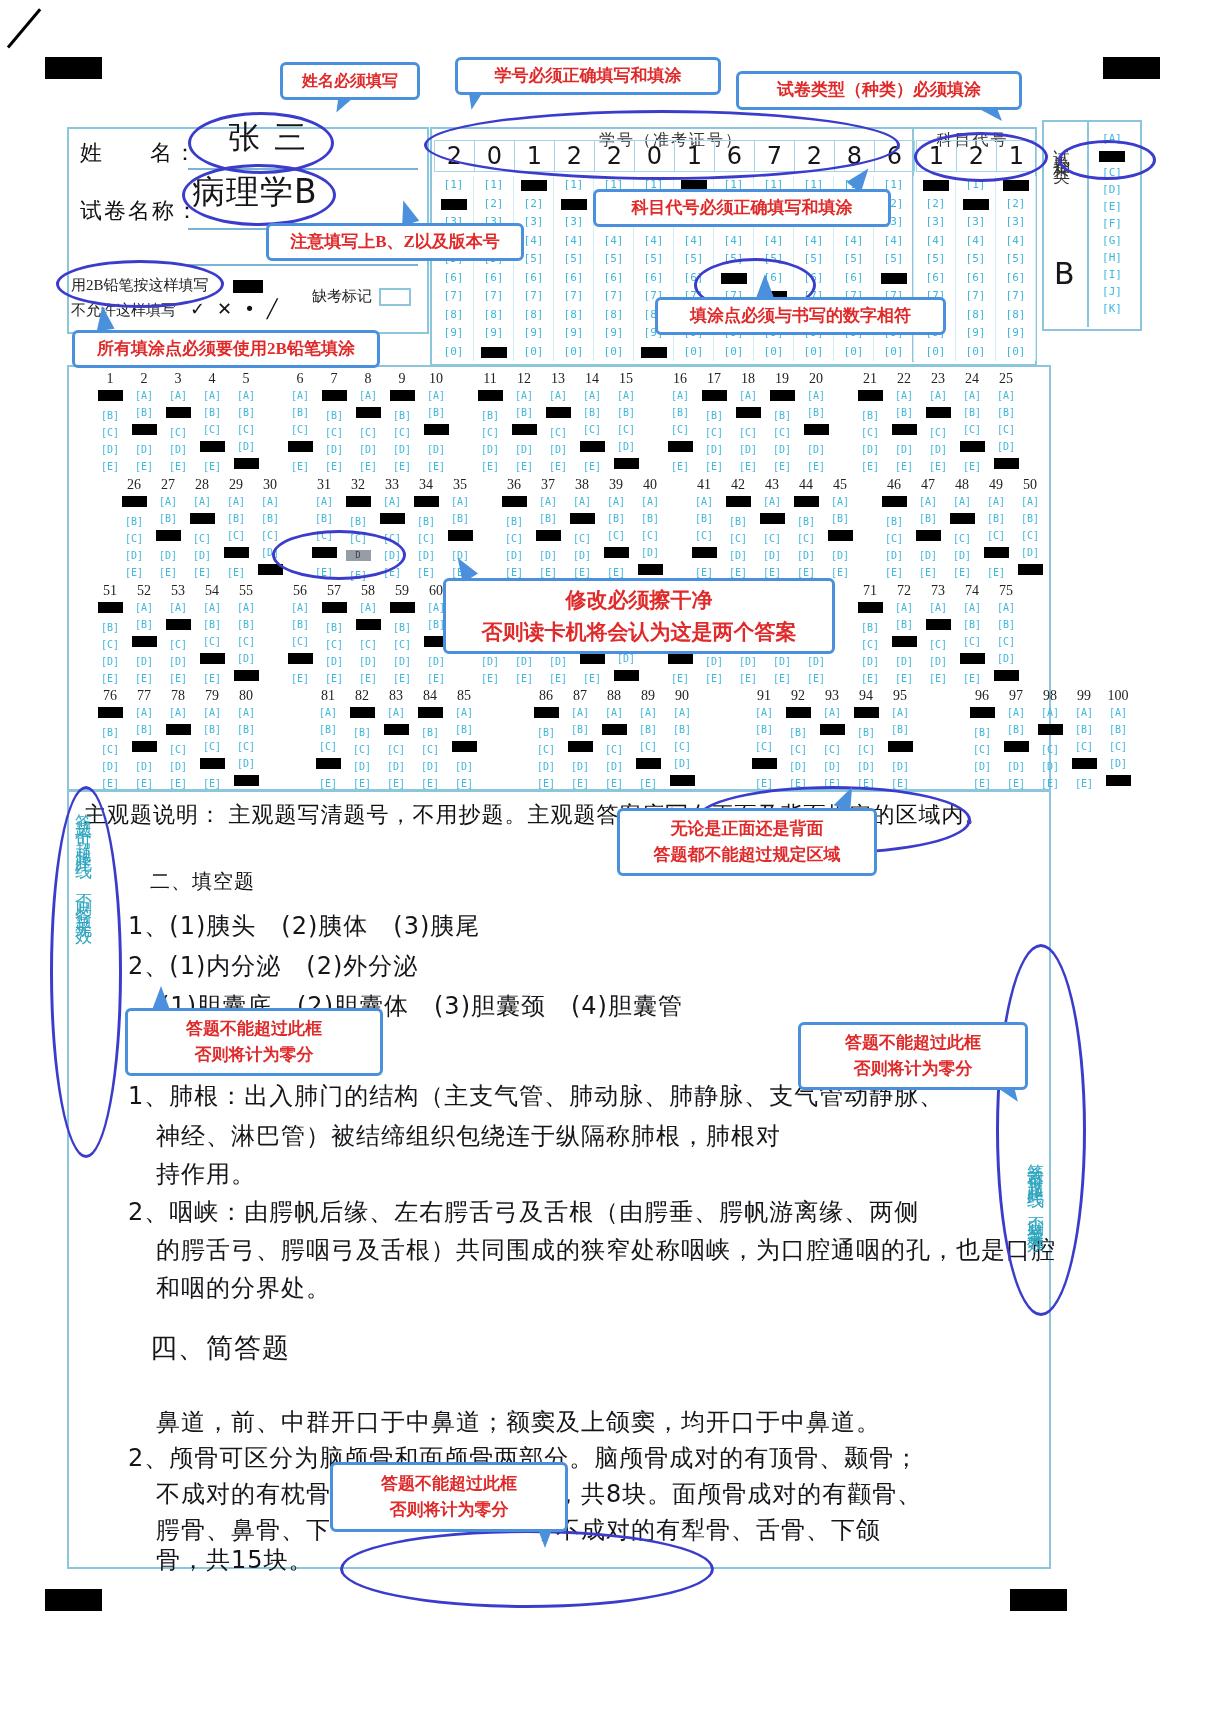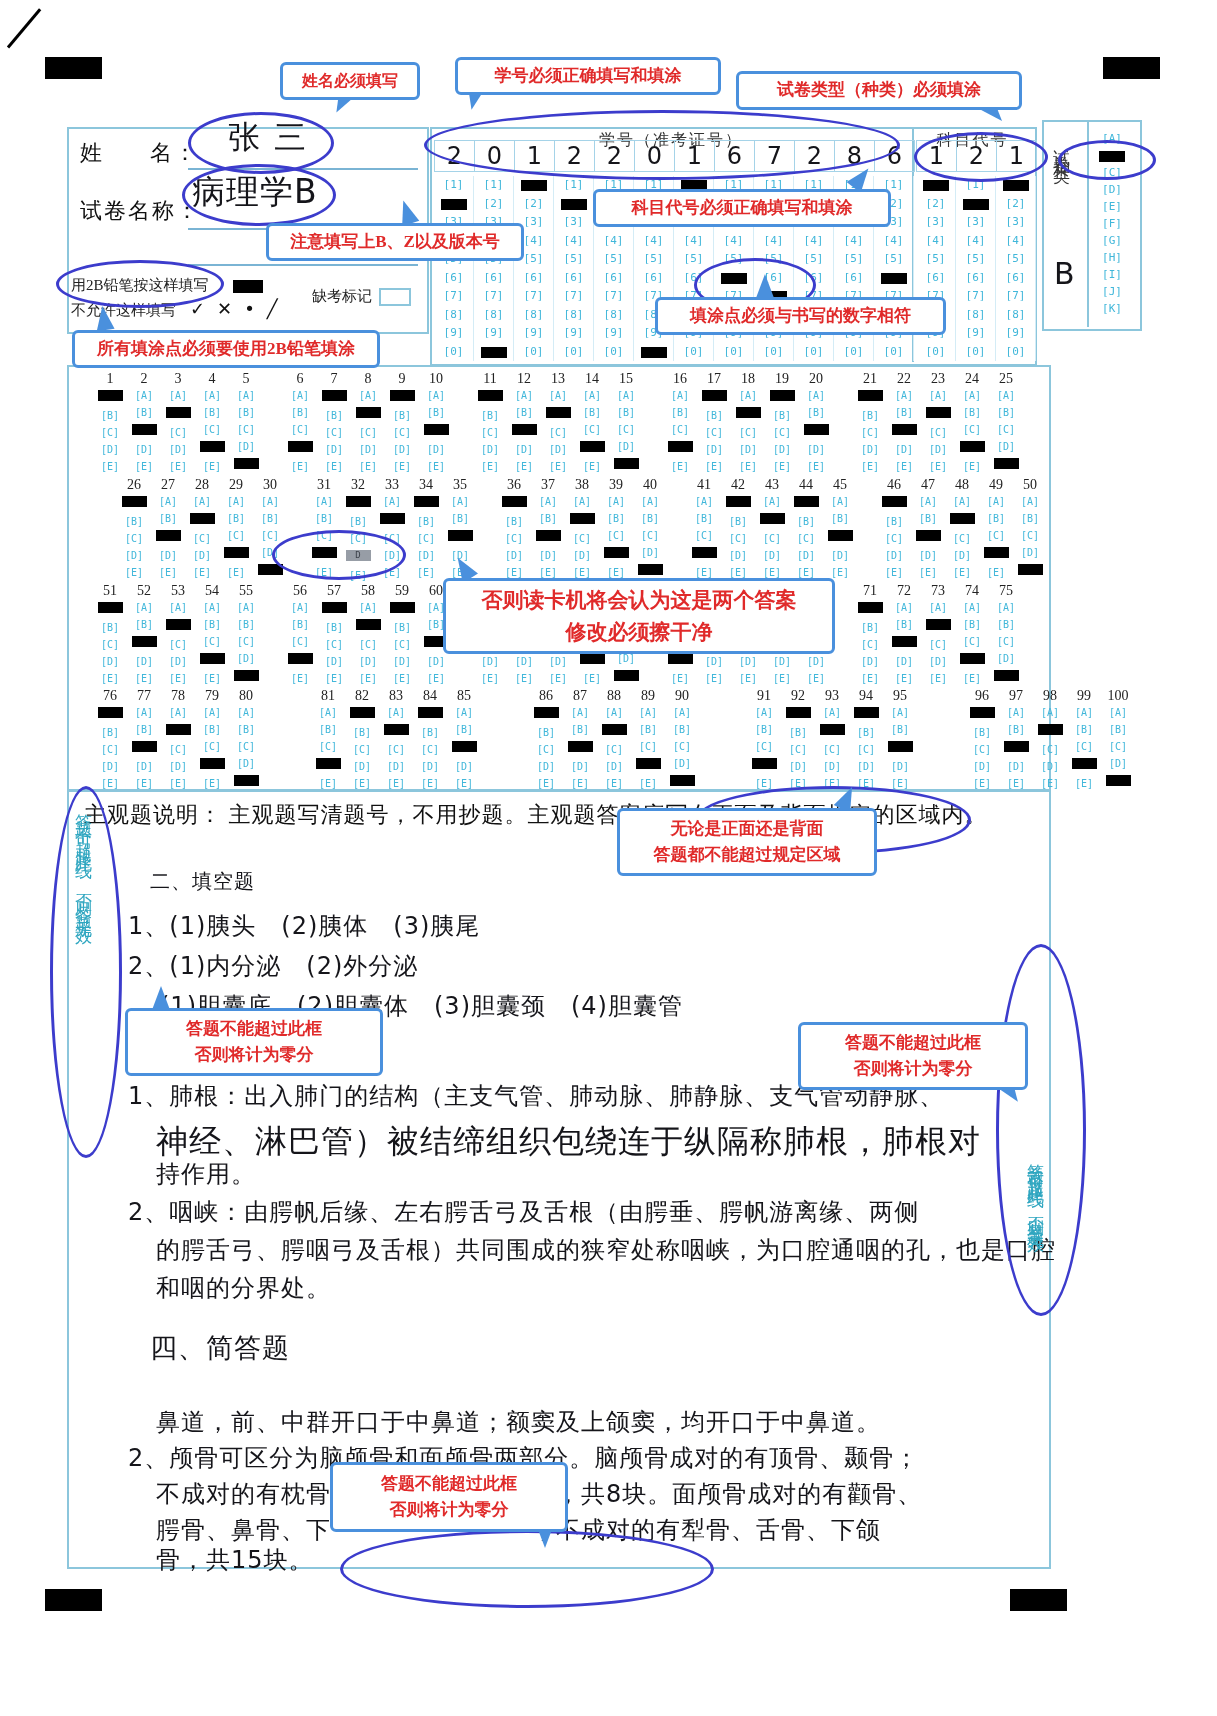--- a/index.html
+++ b/index.html
@@ -1427,22 +1427,22 @@
   <div class="vtext" style="left:1024px; top:1150px; height:310px; letter-spacing:4px;">答题不可超越此线，否则答题无效</div>
 
   <div class="callout c1" style="left:280px; top:62px; width:134px; height:32px; font-size:16px;"><span>姓名必须填写</span></div>
   <div class="callout c1" style="left:455px; top:57px; width:260px; height:32px;"><span>学号必须正确填写和填涂</span></div>
   <div class="callout c1" style="left:736px; top:71px; width:280px; height:33px;"><span>试卷类型（种类）必须填涂</span></div>
   <div class="callout c1" style="left:266px; top:223px; width:252px; height:32px;"><span>注意填写上B、Z以及版本号</span></div>
   <div class="callout c1" style="left:655px; top:297px; width:285px; height:32px;"><span>填涂点必须与书写的数字相符</span></div>
   <div class="callout c1" style="left:593px; top:189px; width:292px; height:32px;"><span>科目代号必须正确填写和填涂</span></div>
   <div class="callout c1" style="left:72px; top:330px; width:302px; height:32px;"><span>所有填涂点必须要使用2B铅笔填涂</span></div>
   <div class="callout c2" style="left:443px; top:578px; width:386px; height:70px; font-size:21px; line-height:32px;">
+    <span>修改必须擦干净</span>
     <span>否则读卡机将会认为这是两个答案</span>
-    <span>修改必须擦干净</span>
   </div>
   <div class="callout c2" style="left:617px; top:808px; width:254px; height:62px;">
     <span>无论是正面还是背面</span>
     <span>答题都不能超过规定区域</span>
   </div>
   <div class="callout c2" style="left:125px; top:1008px; width:252px; height:62px;">
     <span>答题不能超过此框</span>
     <span>否则将计为零分</span>
   </div>
   <div class="callout c2" style="left:798px; top:1022px; width:224px; height:62px;">
@@ -1478,21 +1478,21 @@
   <div class="ellipse" style="left:695px; top:786px; width:270px; height:62px;"></div>
   <div class="ellipse" style="left:50px; top:786px; width:66px; height:366px;"></div>
   <div class="ellipse" style="left:996px; top:944px; width:84px; height:366px;"></div>
   <div class="ellipse" style="left:340px; top:1530px; width:368px; height:72px;"></div>
 
 <div class="hw" style="left: 150px; top: 868px; font-size: 20px;">二、填空题</div>
     <div class="hw" style="left: 128px; top: 910px; font-size: 24px;">1、(1)胰头　(2)胰体　(3)胰尾</div>
     <div class="hw" style="left: 128px; top: 950px; font-size: 24px;">2、(1)内分泌　(2)外分泌</div>
     <div class="hw" style="left: 160px; top: 990px; font-size: 24px;">(1)胆囊底　(2)胆囊体　(3)胆囊颈　(4)胆囊管</div>
     <div class="hw" style="left: 128px; top: 1080px; font-size: 24px;">1、肺根：出入肺门的结构（主支气管、肺动脉、肺静脉、支气管动静脉、</div>
-    <div class="hw" style="left: 156px; top: 1120px; font-size: 32px;">神经、淋巴管）被结缔组织包绕连于纵隔称肺根，肺根对</div>
+    <div class="hw" style="left: 156px; top: 1120px; font-size: 24px;">神经、淋巴管）被结缔组织包绕连于纵隔称肺根，肺根对</div>
     <div class="hw" style="left: 156px; top: 1158px; font-size: 24px;">持作用。</div>
     <div class="hw" style="left: 128px; top: 1196px; font-size: 24px;">2、咽峡：由腭帆后缘、左右腭舌弓及舌根（由腭垂、腭帆游离缘、两侧</div>
     <div class="hw" style="left: 156px; top: 1234px; font-size: 24px;">的腭舌弓、腭咽弓及舌根）共同围成的狭窄处称咽峡，为口腔通咽的孔，也是口腔</div>
     <div class="hw" style="left: 156px; top: 1272px; font-size: 24px;">和咽的分界处。</div>
     <div class="hw" style="left: 150px; top: 1330px; font-size: 27px;">四、简答题</div>
     <div class="hw" style="left: 156px; top: 1406px; font-size: 24px;">鼻道，前、中群开口于中鼻道；额窦及上颌窦，均开口于中鼻道。</div>
     <div class="hw" style="left: 128px; top: 1442px; font-size: 24px;">2、颅骨可区分为脑颅骨和面颅骨两部分。脑颅骨成对的有顶骨、颞骨；</div>
     <div class="hw" style="left: 156px; top: 1478px; font-size: 24px;">不成对的有枕骨、额骨、蝶骨、筛骨，共8块。面颅骨成对的有颧骨、</div>
     <div class="hw" style="left: 156px; top: 1514px; font-size: 24px;">腭骨、鼻骨、下　　　　　　　　；不成对的有犁骨、舌骨、下颌</div>
     <div class="hw" style="left: 156px; top: 1544px; font-size: 24px;">骨，共15块。</div>

